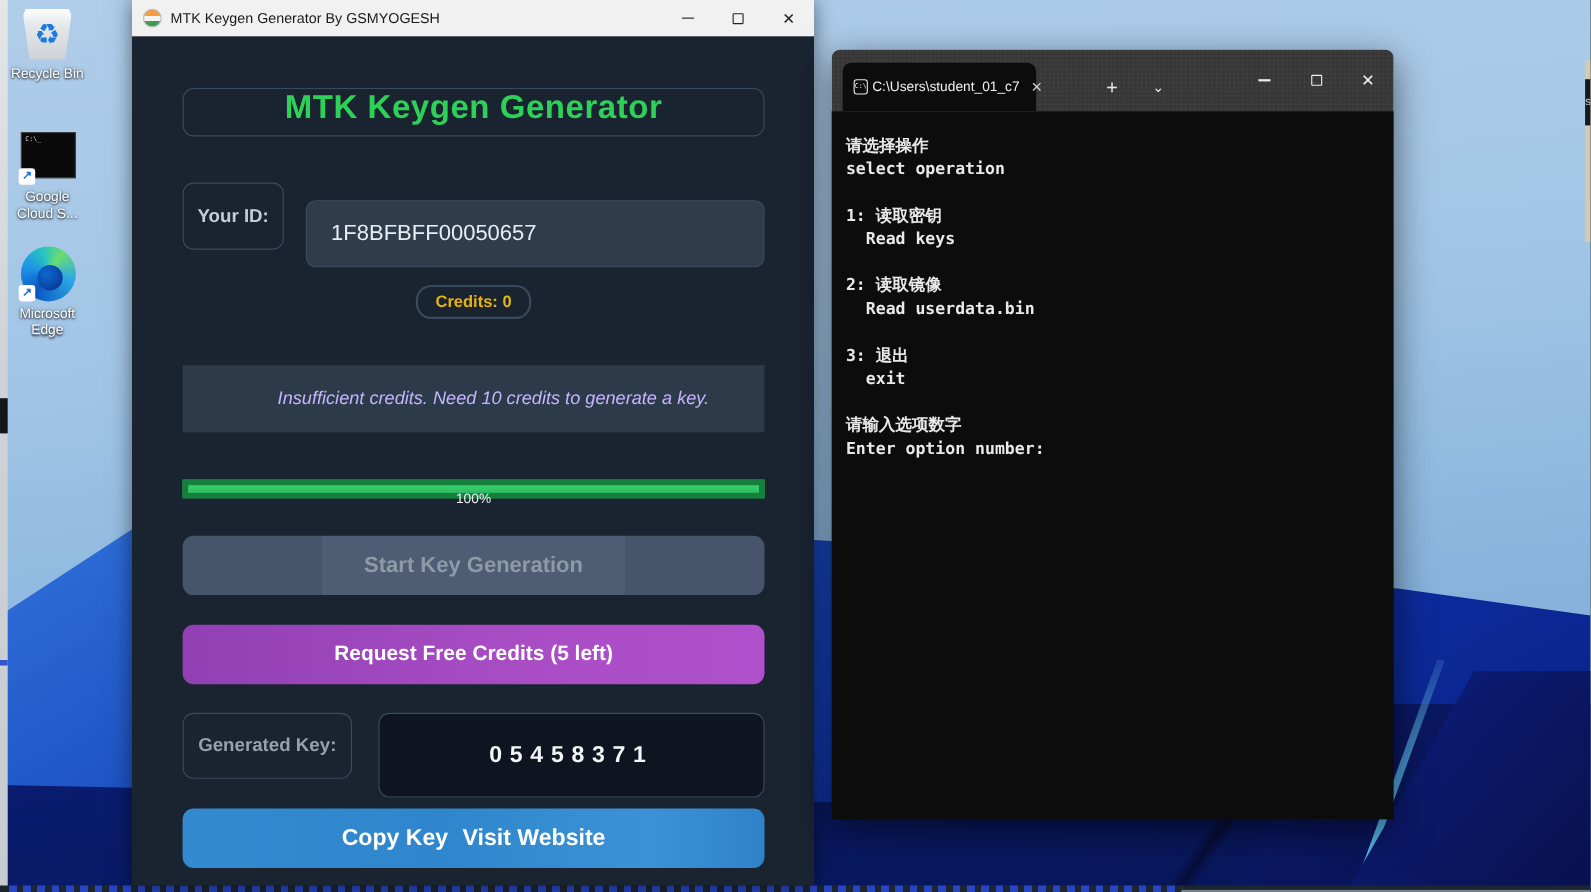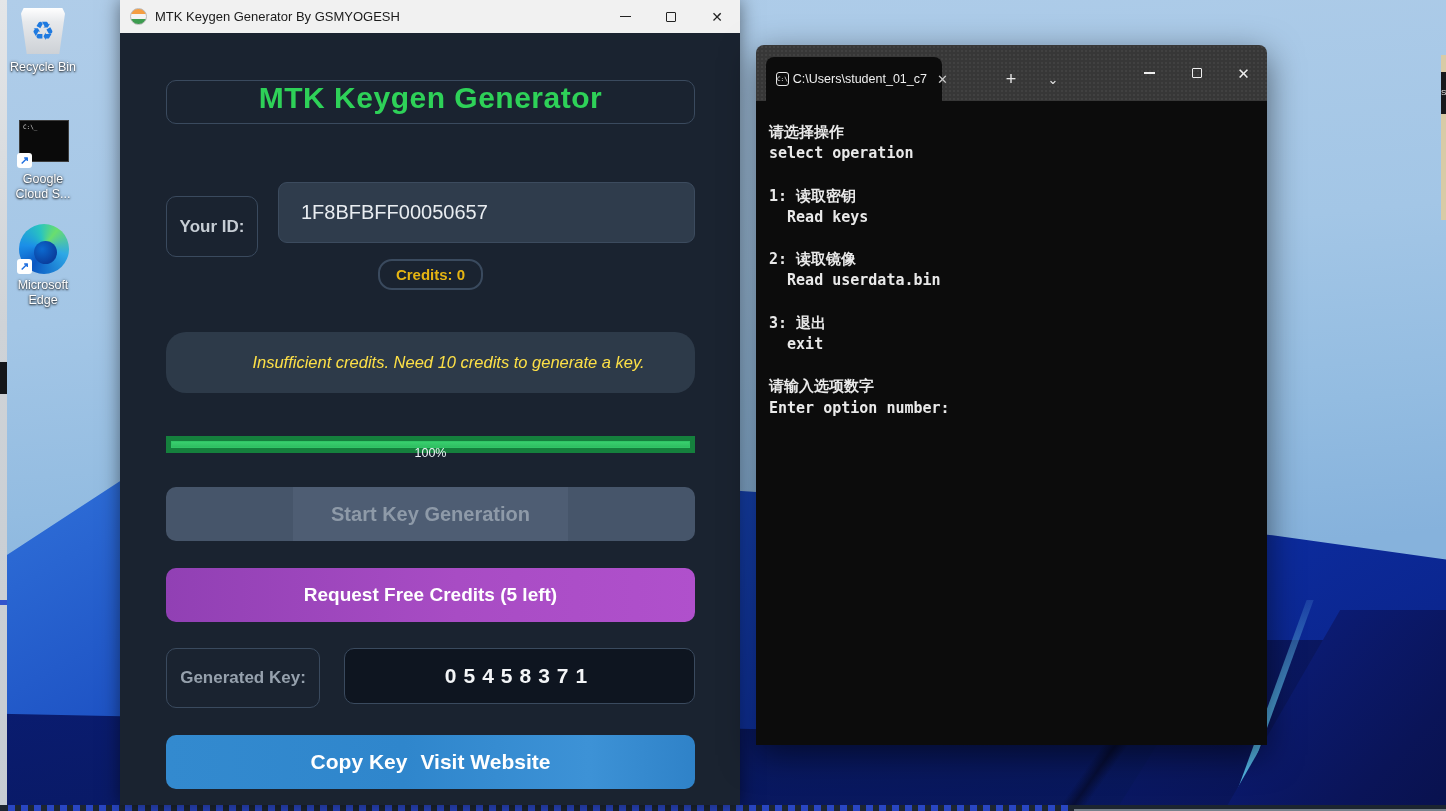--- a/index.html
+++ b/index.html
@@ -74,52 +74,52 @@
   .kg-controls { position:absolute; right:0; top:0; height:33px; display:flex; }
   .kg-ctl { width:46px; height:33px; display:flex; align-items:center; justify-content:center; color:#222; }
   .kg-ctl .minus { width:11px; height:1.4px; background:#222; }
   .kg-ctl .maxbox { width:10px; height:10px; border:1.3px solid #222; border-radius:1px; }
   .kg-ctl .x { font-size:14px; line-height:14px; }
 
   .kg-box { position:absolute; border:1px solid #3a4a5e; border-radius:10px; }
   .kg-heading { left:46px; top:80px; width:529px; height:44px; display:flex; align-items:flex-start; justify-content:center; }
   .kg-heading span { color:#2ed158; font-size:30px; font-weight:bold; letter-spacing:.5px; }
 
-  .kg-idlabel { left:46px; top:196px; width:92px; height:61px; display:flex; align-items:center; justify-content:center;
+  .kg-idlabel { left:46px; top:166px; width:92px; height:61px; display:flex; align-items:center; justify-content:center;
     color:#c6cdd4; font-size:17px; font-weight:bold; }
   .kg-input { position:absolute; left:158px; top:182px; width:417px; height:61px; background:#2f3c4c;
     border:1px solid #3c4b5e; border-radius:9px; color:#e9edf1; font-size:20px; padding-left:22px;
     font-family:"Liberation Sans",sans-serif; outline:none; }
 
   .kg-credits { left:258px; top:259px; width:105px; height:31px; border-width:2px; border-radius:14px;
     display:flex; align-items:center; justify-content:center; color:#e6b512; font-size:15px; font-weight:bold; }
 
   .kg-status { position:absolute; left:46px; top:332px; width:529px; height:61px; background:#2d3a49;
-    border-radius:20px; display:flex; align-items:center; justify-content:center;
-    color:#fde047; font-size:16.5px; font-style:italic;padding-left:36px; }
+    border-radius:0; display:flex; align-items:center; justify-content:center;
+    color:#c4b5fd; font-size:16.5px; font-style:italic;padding-left:36px; }
 
   .kg-progress { position:absolute; left:46px; top:436px; width:529px; height:17px;
     border:5px solid #15803d; background:#31c566; }
   .kg-progress-fill { position:absolute; inset:1px; background:linear-gradient(180deg,#38cf6e,#2fbe61); }
   .kg-progress-label { position:absolute; left:0; right:0; top:5px; text-align:center;
     color:#eef3f6; font-size:12.5px; z-index:2; }
 
   .kg-btn { position:absolute; left:46px; width:529px; height:54px; border:none; border-radius:10px;
     display:flex; align-items:center; justify-content:center; font-weight:bold; cursor:pointer;
     font-family:"Liberation Sans",sans-serif; }
   .kg-start { top:487px; background:linear-gradient(90deg,#46556a 0 24%,#4e5d73 24% 76%,#46556a 76%);
     color:#8e9aa8; font-size:20px; }
   .kg-request { top:568px; background:linear-gradient(90deg,#9140b4,#a84cc4 55%,#b050cc);
     color:#fff; font-size:19px; }
   .kg-copy { top:735px; background:linear-gradient(90deg,#338acf,#2f86cc 45%,#3d92d6 80%,#2f82c8);
     color:#fff; font-size:21px; gap:13px; }
 
   .kg-genlabel { left:46px; top:648px; width:154px; height:60px; display:flex; align-items:center; justify-content:center;
     color:#96a1ad; font-size:17px; font-weight:bold; }
-  .kg-genvalue { left:224px; top:648px; width:351px; height:56px; background:#0e1520;
+  .kg-genvalue { left:224px; top:648px; width:351px; height:77px; background:#0e1520;
     display:flex; align-items:center; justify-content:center; color:#f3f5f7; font-size:21px;
     font-weight:bold; letter-spacing:7px; }
 
   
   .term { position:absolute; left:756px; top:45px; width:511px; height:700px;
     box-shadow:0 10px 34px rgba(0,0,0,.55); border-radius:8px 8px 0 0; }
   .term-titlebar { position:absolute; left:0; top:0; width:100%; height:56px; background:#373737;
     border-radius:8px 8px 0 0;
     background-image:radial-gradient(rgba(255,255,255,.05) 1px, transparent 1px); background-size:4px 4px; }
   .term-tab { position:absolute; left:10px; top:12px; width:176px; height:44px; background:#0c0c0c;

